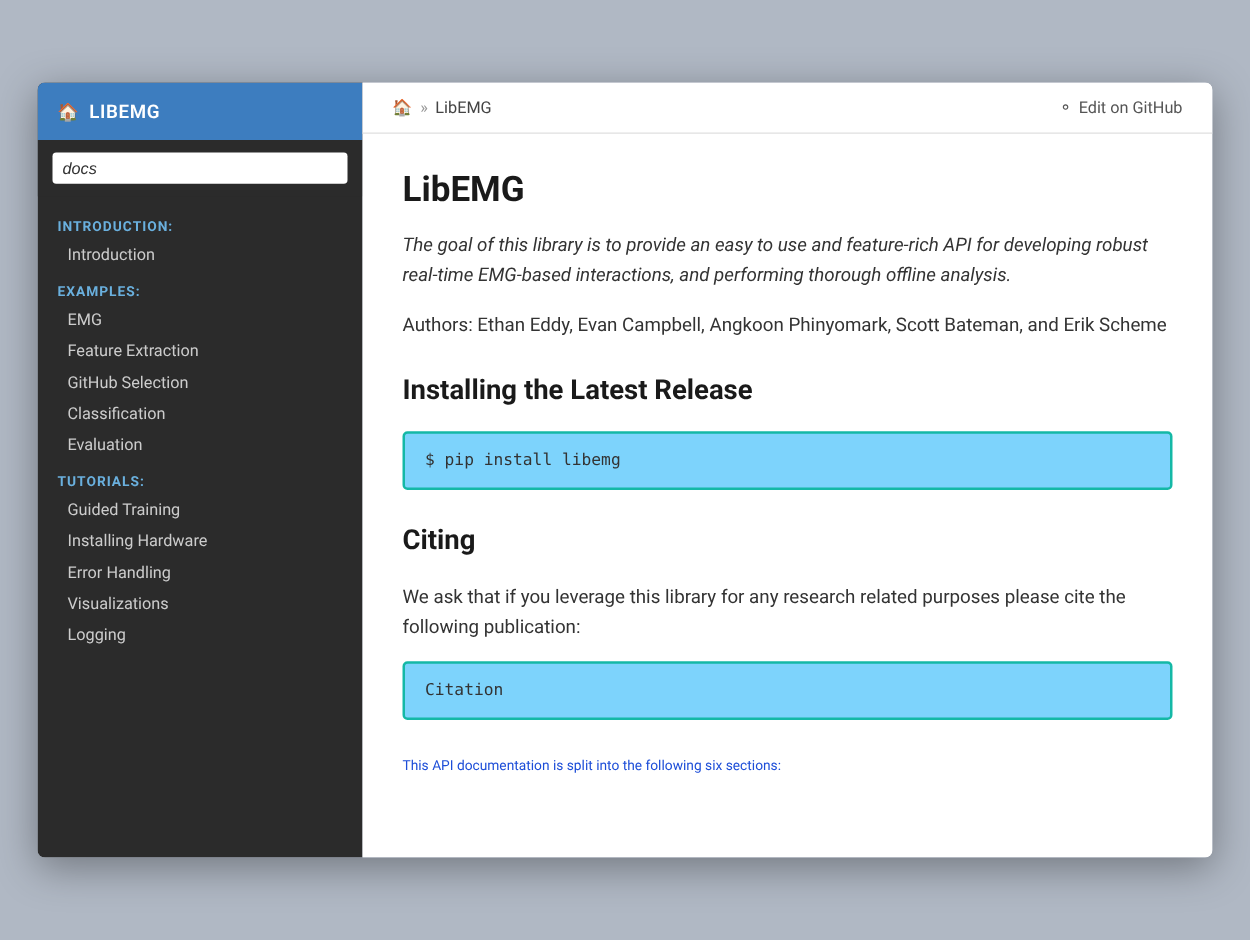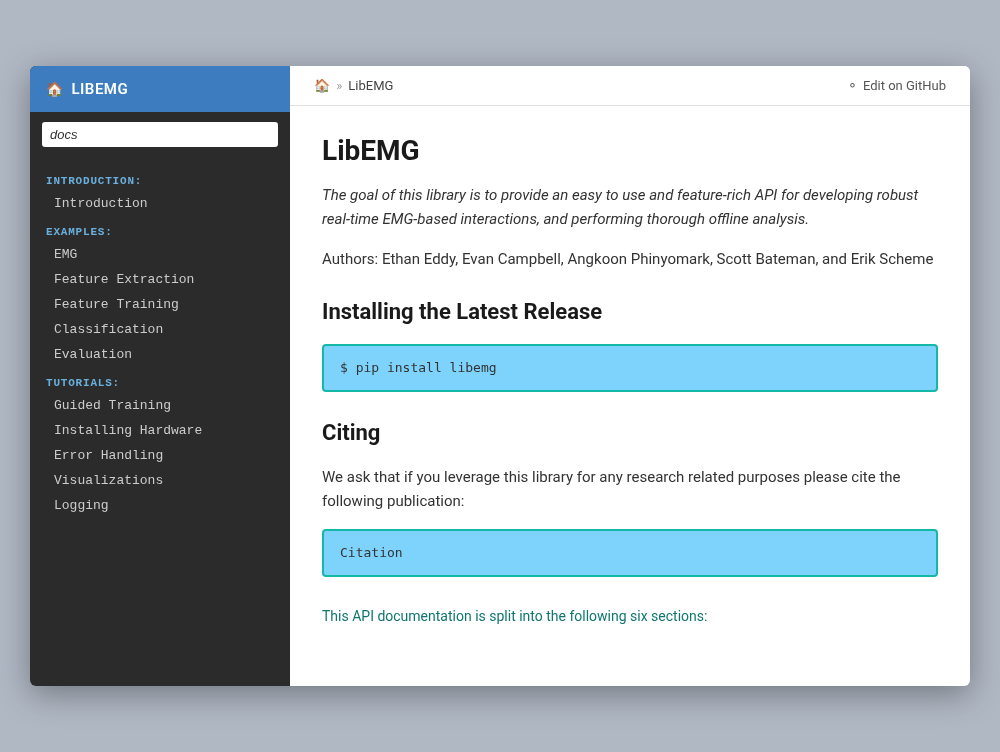--- a/index.html
+++ b/index.html
@@ -57,21 +57,20 @@
       background: #fff;
       font-size: 13px;
       color: #333;
       outline: none;
       font-style: italic;
     }
     .sidebar-nav {
       flex: 1;
       overflow-y: auto;
       padding: 8px 0;
-      font-family: Liberation Mono, monospace;
     }
     .sidebar-nav::-webkit-scrollbar { width: 4px; }
     .sidebar-nav::-webkit-scrollbar-thumb { background: #555; border-radius: 2px; }
     .nav-section-label {
       color: #6ab0de;
       font-size: 11px;
       font-weight: 700;
       text-transform: uppercase;
       padding: 10px 16px 4px 16px;
       letter-spacing: 0.8px;
@@ -161,22 +160,22 @@
       color: #333;
       margin-bottom: 28px;
     }
     .cite-text {
       font-size: 15px;
       color: #333;
       line-height: 1.6;
       margin-bottom: 16px;
     }
     .sections-text {
-      font-size: 14px;
-      color: #0f766e;
+      font-size: 11px;
+      color: #1d4ed8;
       line-height: 1.6;
       margin-top: 8px;
     }
   </style>
 </head>
 <body>
 
 <div class="window">
 
   <div class="sidebar">
@@ -188,21 +187,21 @@
       <input type="text" value="docs" placeholder="docs" style="">
     </div>
     <nav class="sidebar-nav">
 
       <div class="nav-section-label">INTRODUCTION:</div>
       <div class="nav-item">Introduction</div>
 
       <div class="nav-section-label">EXAMPLES:</div>
       <div class="nav-item">EMG</div>
       <div class="nav-item">Feature Extraction</div>
-      <div class="nav-item">Feature Training</div>
+      <div class="nav-item">GitHub Selection</div>
       <div class="nav-item">Classification</div>
       <div class="nav-item">Evaluation</div>
 
       <div class="nav-section-label">TUTORIALS:</div>
       <div class="nav-item">Guided Training</div>
       <div class="nav-item">Installing Hardware</div>
       <div class="nav-item">Error Handling</div>
 
       <div class="nav-item">Visualizations</div>
       <div class="nav-item">Logging</div>

